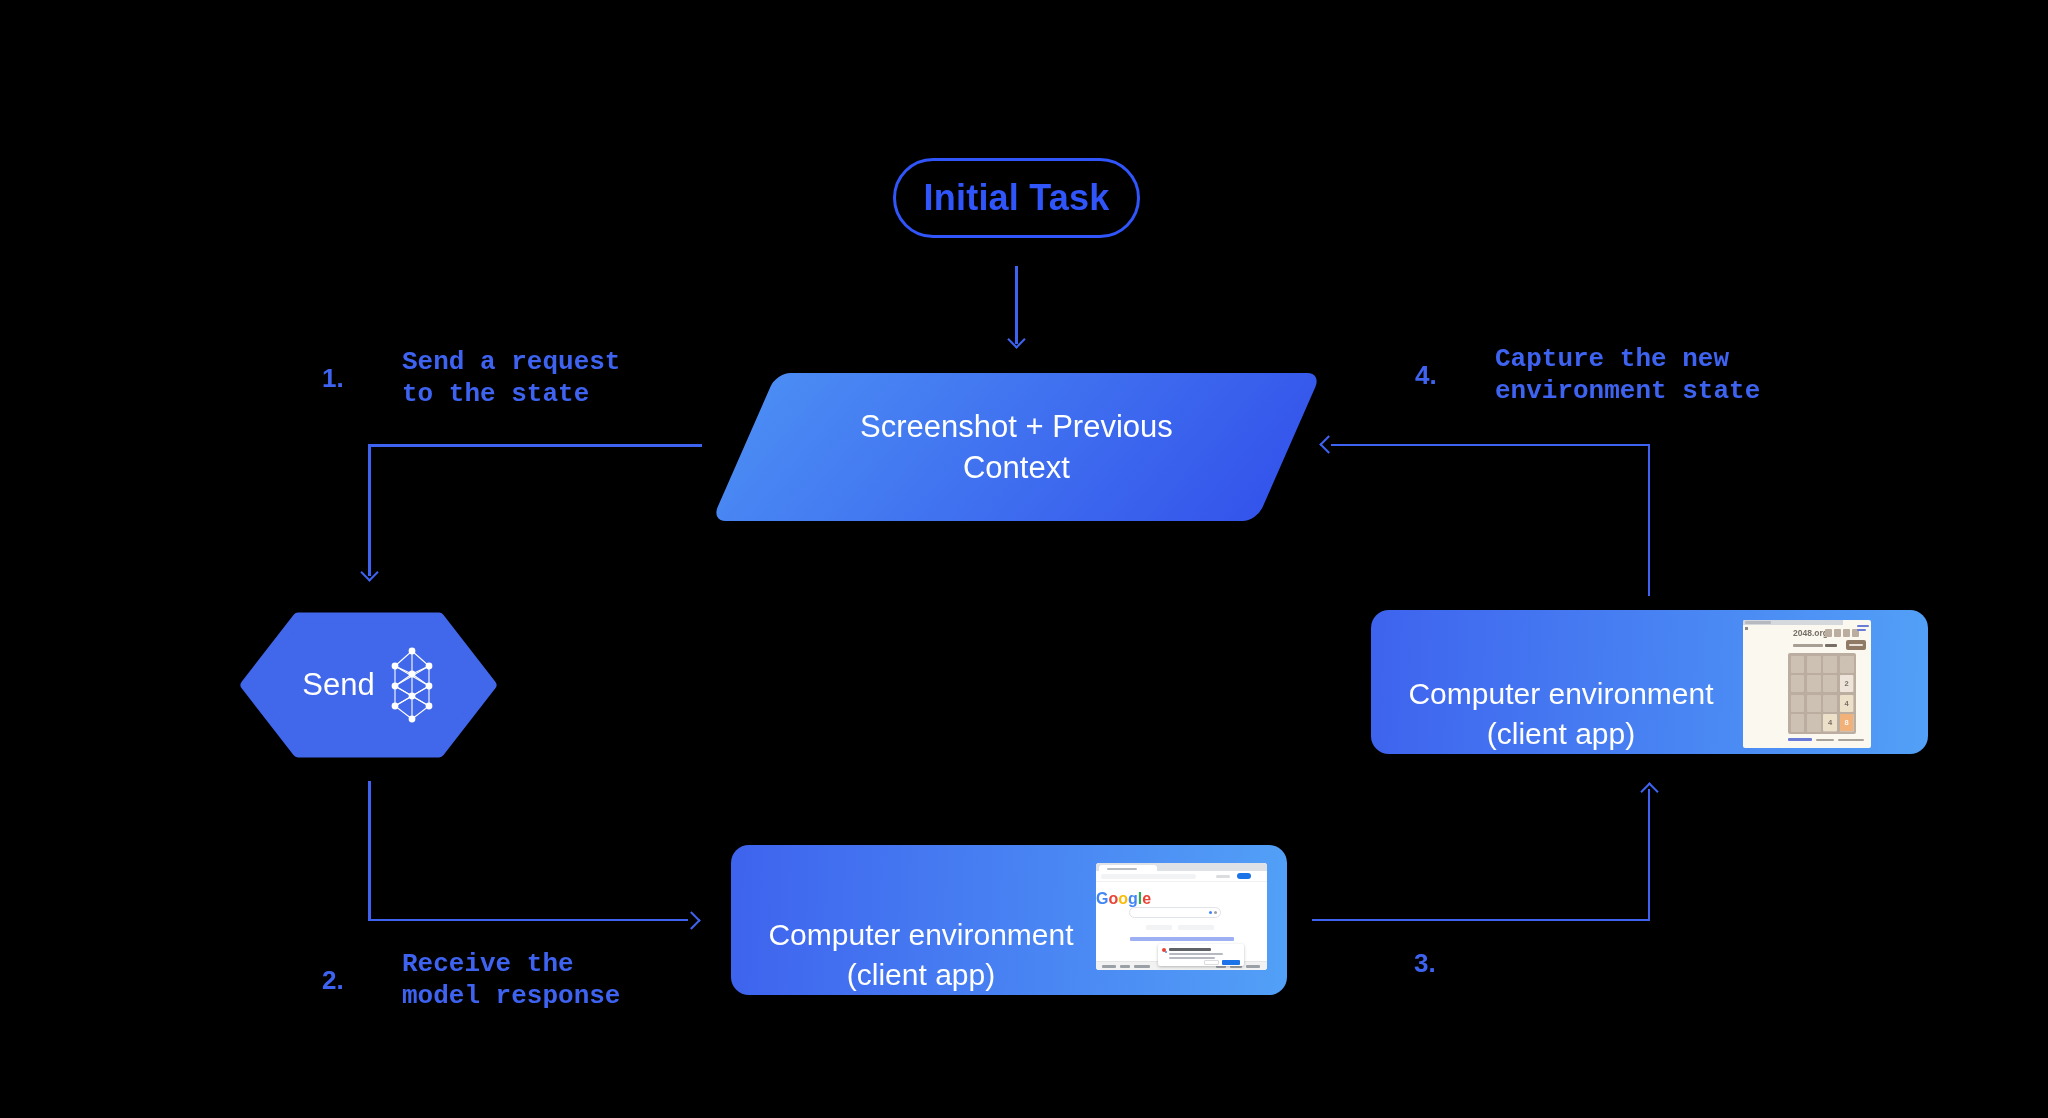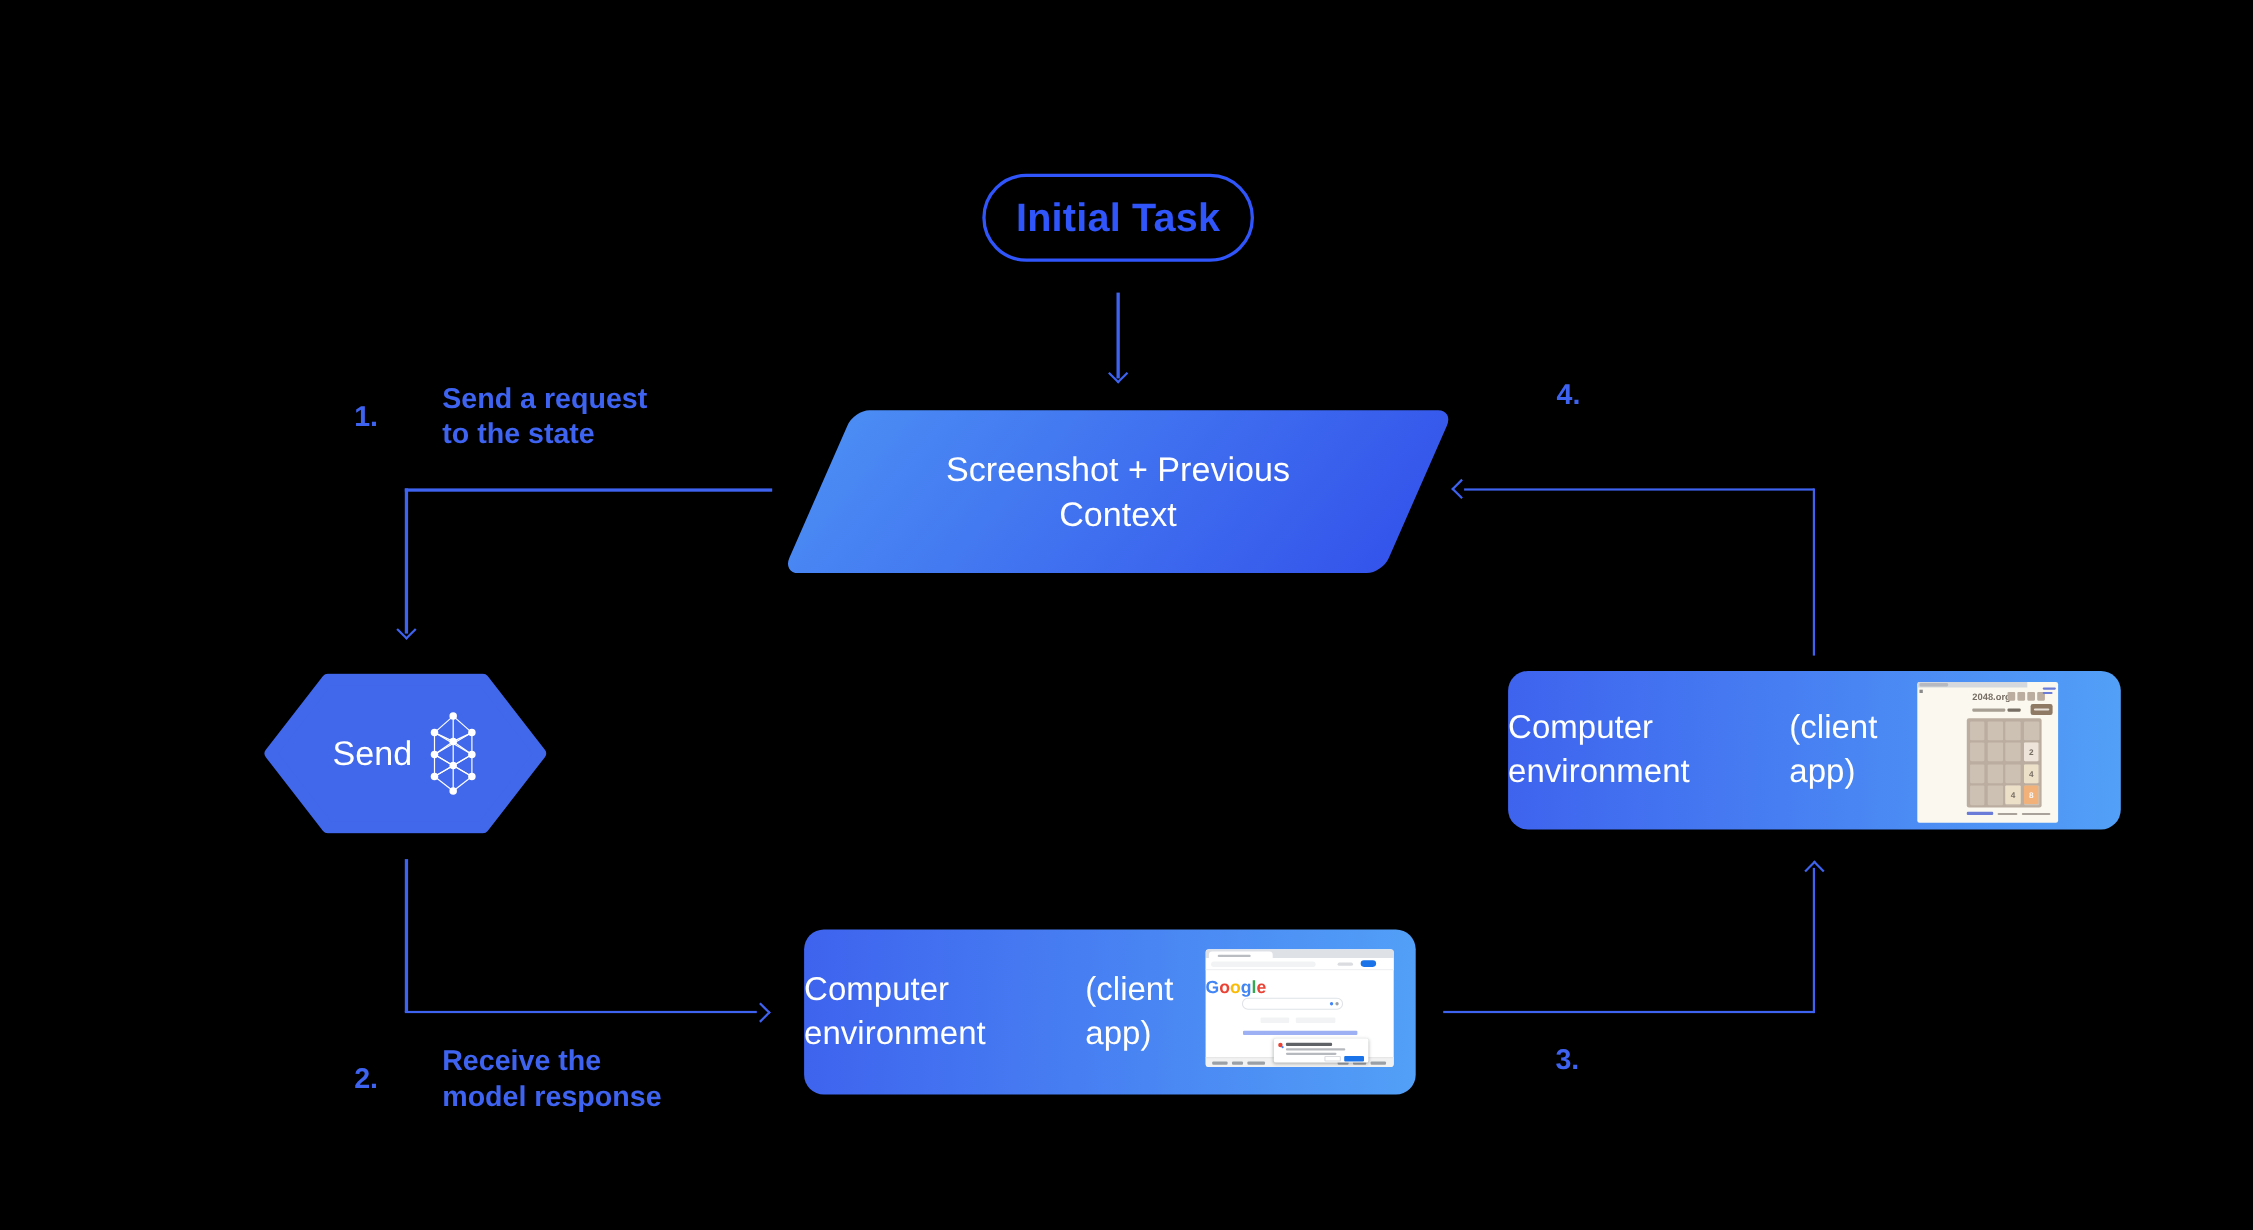--- a/index.html
+++ b/index.html
@@ -27,29 +27,29 @@
         transform:skewX(-23.7deg);display:flex;align-items:center;justify-content:center;}
   .para-inner{transform:skewX(23.7deg);color:#fff;font-size:31px;line-height:41px;text-align:center;font-weight:400;}
 
   
   .hex-wrap{left:240px;top:572px;width:257px;height:146px;}
   .hex-content{position:absolute;left:0;top:0;width:257px;height:146px;display:flex;
                align-items:center;justify-content:center;gap:14px;color:#fff;font-size:31px;}
 
   
   .envbox{border-radius:18px;background:linear-gradient(92deg,var(--c-box_from),var(--c-box_to));}
-  .envbox .txt{position:absolute;left:0;top:0;width:380px;height:100%;display:flex;flex-direction:row;
+  .envbox .txt{position:absolute;left:0;top:0;width:380px;height:100%;display:flex;flex-direction:column;
                align-items:center;justify-content:flex-end;color:#fff;font-size:30px;line-height:40px;font-weight:400;}
   .env-bottom{left:731px;top:805px;width:556px;height:150px;}
   .env-right{left:1371px;top:570px;width:557px;height:144px;}
 
   
   .step{display:flex;align-items:center;color:var(--c-accent);font-size:26px;font-weight:600;}
   .step .num{width:80px;}
-  .step .lines{line-height:32px;}
+  .step .lines{line-height:32px;font-family:Liberation Mono, monospace;}
 
   
   .gthumb{left:365px;top:18px;width:171px;height:107px;background:#fff;border-radius:3px;overflow:hidden;}
   .g-tabbar{left:0;top:0;width:171px;height:8px;background:var(--c-chrome);}
   .g-tab{left:3px;top:1.5px;width:58px;height:6.5px;background:#fff;border-radius:3px 3px 0 0;}
   .g-tabdash{left:8px;top:3.5px;width:30px;height:2px;background:#b9bdc2;border-radius:1px;}
   .g-addr{left:0;top:8px;width:171px;height:10px;background:#fff;border-bottom:1px solid #eef0f2;}
   .g-url{left:5px;top:10.5px;width:95px;height:5.5px;background:#f1f3f4;border-radius:3px;}
   .g-dots{left:120px;top:12px;width:14px;height:3px;background:#dadce0;border-radius:2px;}
   .g-signin{left:141px;top:10px;width:14px;height:6px;background:var(--c-gbtn);border-radius:3px;}
@@ -287,15 +287,19 @@
     <span class="lines">
       <span>Receive the</span><br>
       <span>model response</span>
     </span>
   </div>
   <div class="abs step" style="left:1414px;top:908px;">
     <span class="num">3.</span>
   </div>
   <div class="abs step" style="left:1415px;top:303px;">
     <span class="num">4.</span>
+    <span class="lines">
+      <span>Capture the new</span><br>
+      <span>environment state</span>
+    </span>
   </div>
 
 </div>
 
 </body></html>

